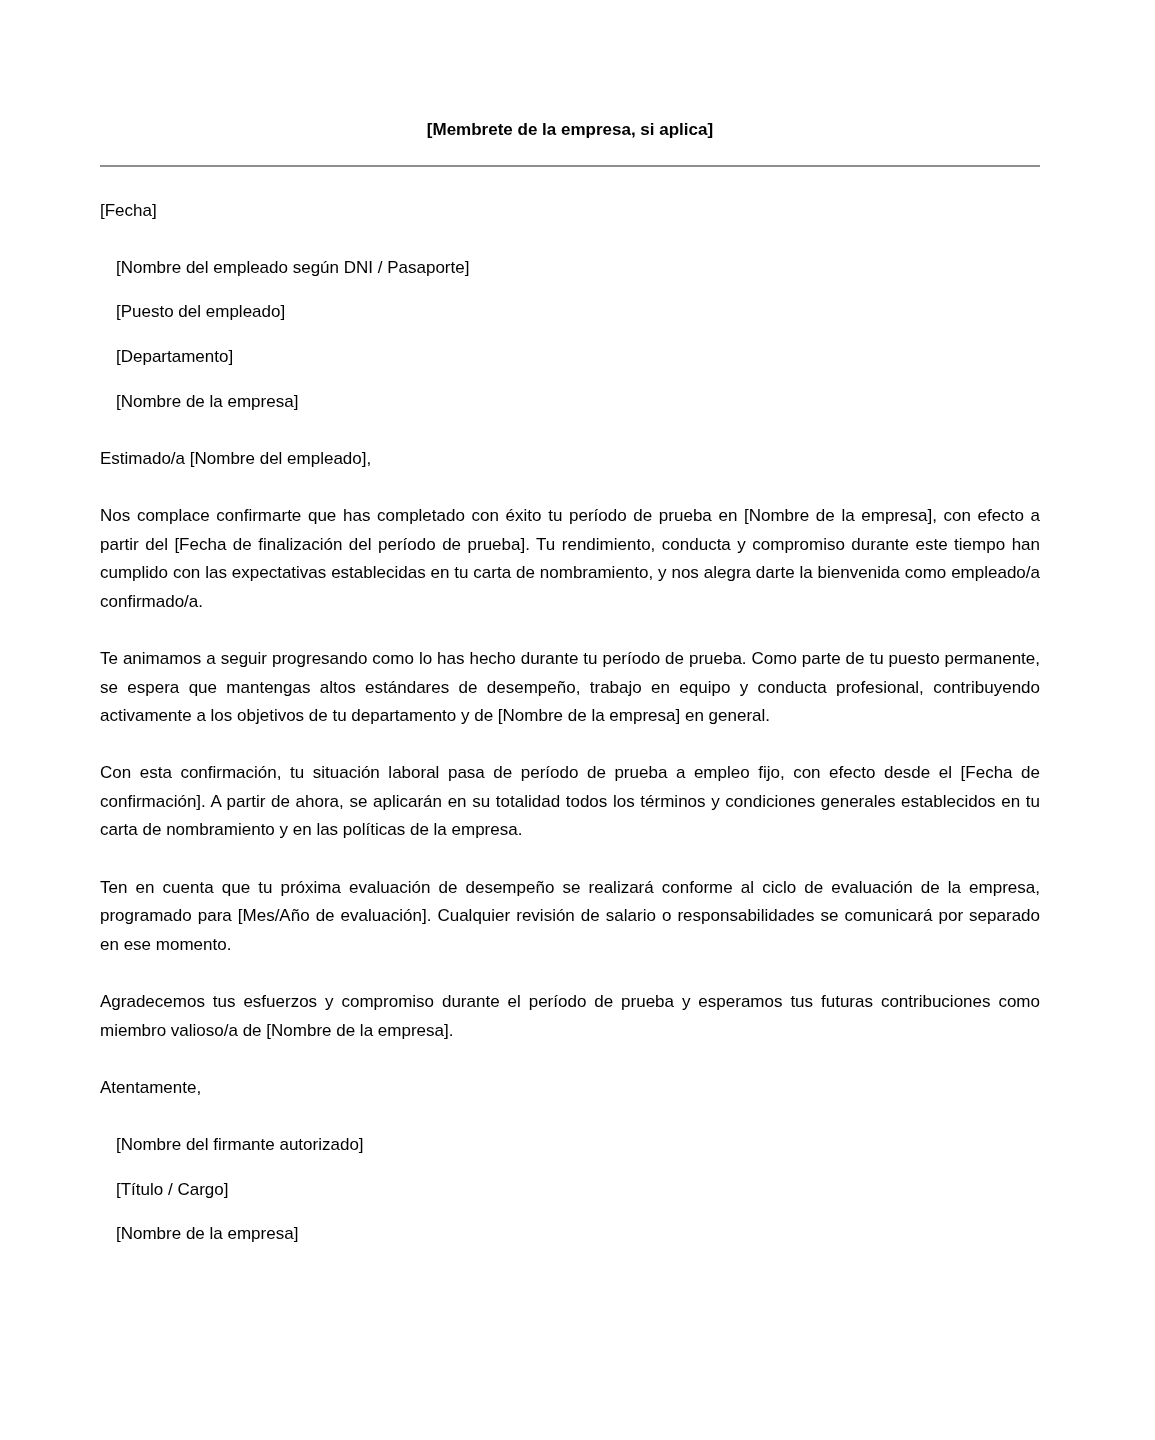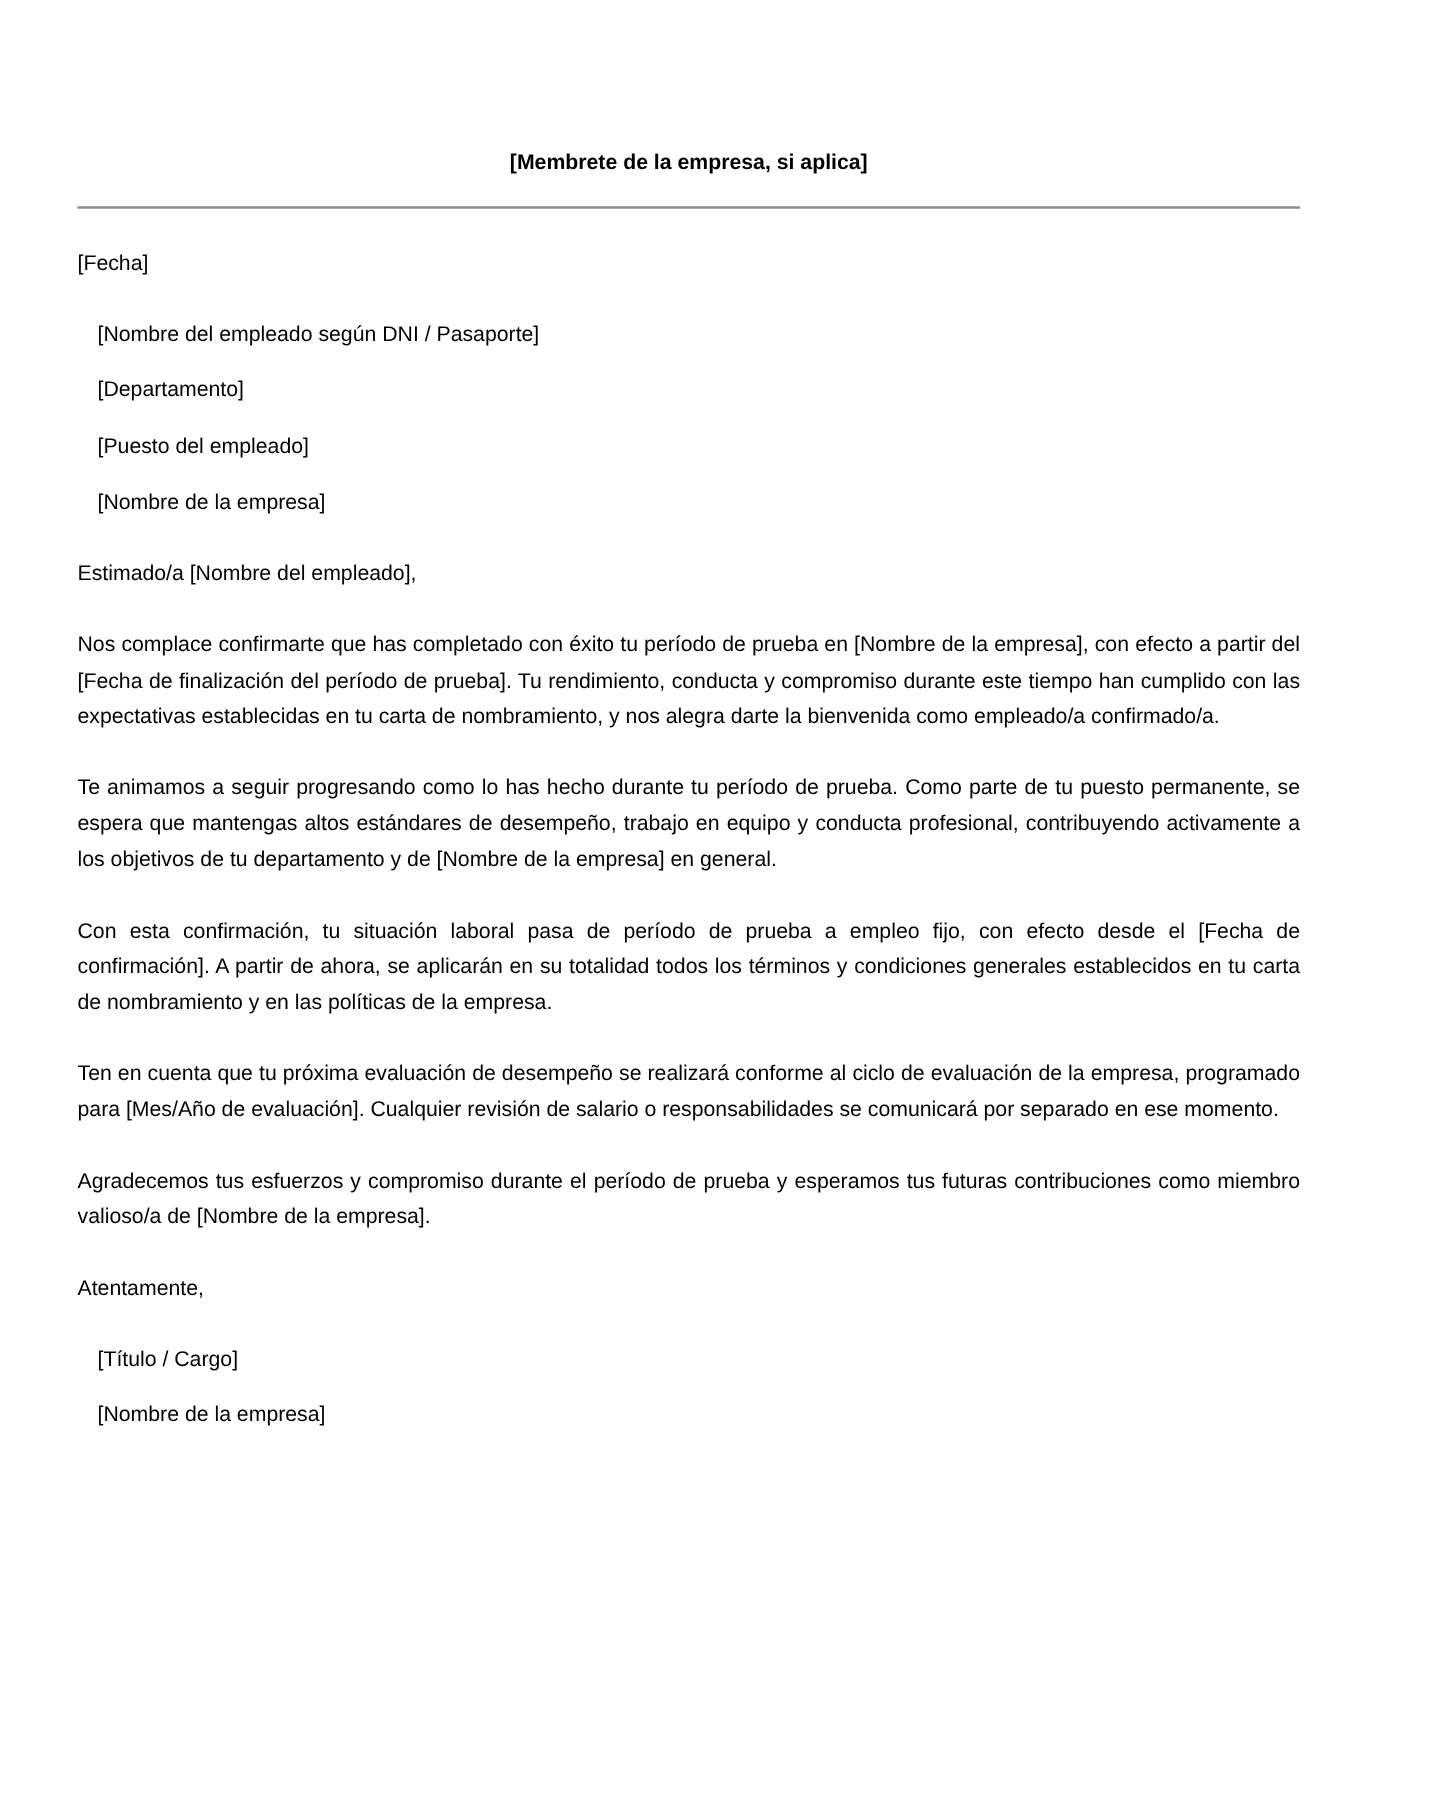--- a/index.html
+++ b/index.html
@@ -11,21 +11,21 @@
     width: 1155px;
     height: 1440px;
     font-family: "Liberation Sans", sans-serif;
     color: #000000;
     overflow: hidden;
   }
   .page {
     box-sizing: border-box;
     width: 1155px;
     height: 1440px;
-    padding: 116px 115px 40px 62px;
+    padding: 116px 115px 40px 100px;
     font-size: 17px;
     line-height: 28.6px;
   }
   p, .line {
     margin: 0 0 28.6px 0;
     padding: 0;
   }
   .header-line {
     text-align: center;
     font-weight: 700;
@@ -60,38 +60,39 @@
 <div class="page">
 
   <p class="header-line">[Membrete de la empresa, si aplica]</p>
 
   <hr class="divider">
 
   <p class="bold-line">[Fecha]</p>
 
   <div class="block">
     <div class="inner-line">[Nombre del empleado según DNI / Pasaporte]</div>
+    <div class="inner-line">[Puesto del empleado]</div>
     <div class="inner-line">[Departamento]</div>
-    <div class="inner-line">[Puesto del empleado]</div>
     <div class="inner-line">[Nombre de la empresa]</div>
   </div>
 
 
   <p><span>Estimado/a </span><span class="b">[Nombre del empleado]</span><span>,</span></p>
 
   <p class="body-par"><span>Nos complace confirmarte que has completado con éxito tu período de prueba en </span><span class="b">[Nombre de la empresa]</span><span>, con efecto a partir del </span><span class="b">[Fecha de finalización del período de prueba]</span><span>. Tu rendimiento, conducta y compromiso durante este tiempo han cumplido con las expectativas establecidas en tu carta de nombramiento, y nos alegra darte la bienvenida como empleado/a confirmado/a.</span></p>
 
   <p class="body-par"><span>Te animamos a seguir progresando como lo has hecho durante tu período de prueba. Como parte de tu puesto permanente, se espera que mantengas altos estándares de desempeño, trabajo en equipo y conducta profesional, contribuyendo activamente a los objetivos de tu departamento y de </span><span class="b">[Nombre de la empresa]</span><span> en general.</span></p>
 
   <p class="body-par"><span>Con esta confirmación, tu situación laboral pasa de período de prueba a empleo fijo, con efecto desde el </span><span class="b">[Fecha de confirmación]</span><span>. A partir de ahora, se aplicarán en su totalidad todos los términos y condiciones generales establecidos en tu carta de nombramiento y en las políticas de la empresa.</span></p>
 
   <p class="body-par"><span>Ten en cuenta que tu próxima evaluación de desempeño se realizará conforme al ciclo de evaluación de la empresa, programado para </span><span class="b">[Mes/Año de evaluación]</span><span>. Cualquier revisión de salario o responsabilidades se comunicará por separado en ese momento.</span></p>
 
   <p class="body-par"><span>Agradecemos tus esfuerzos y compromiso durante el período de prueba y esperamos tus futuras contribuciones como miembro valioso/a de </span><span class="b">[Nombre de la empresa]</span><span>.</span></p>
 
   <p>Atentamente,</p>
 
   <div class="block">
+    <div class="inner-line">[Nombre del firmante autorizado]</div>
     <div class="inner-line">[Título / Cargo]</div>
     <div class="inner-line">[Nombre de la empresa]</div>
   </div>
 
 </div>
 
 </body></html>

